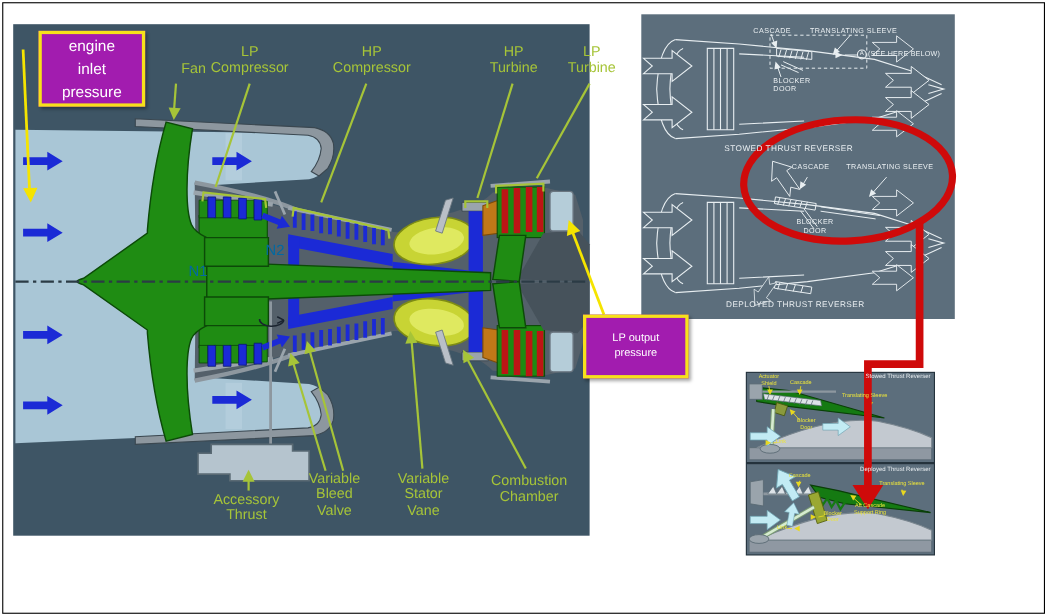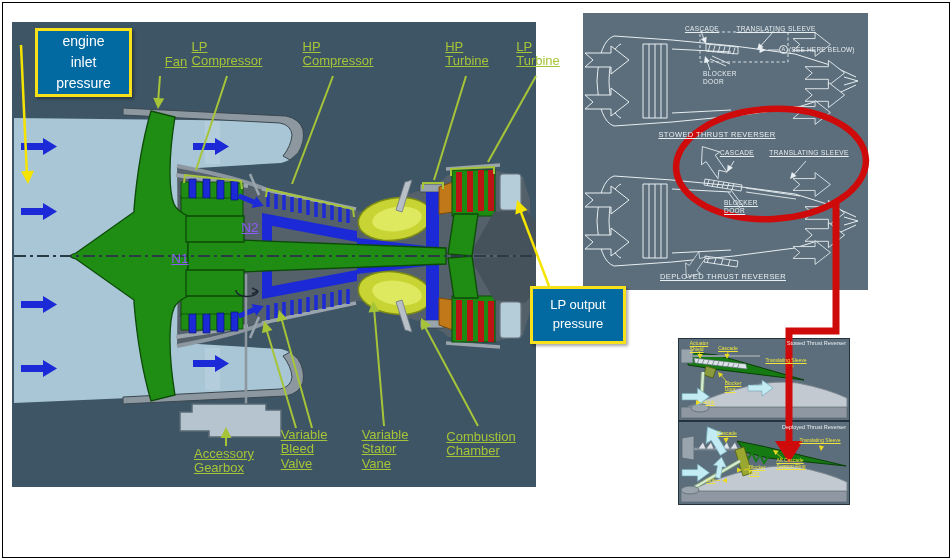--- a/index.html
+++ b/index.html
@@ -1,32 +1,32 @@
 <!DOCTYPE html>
 <html><head>
 <meta charset="utf-8">
 <style>
   html,body{margin:0;padding:0;background:#fff;}
   .canvas{position:relative;width:952px;height:560px;background:#ffffff;
           font-family:"Liberation Sans",sans-serif;overflow:hidden;}
   .frame{position:absolute;inset:2px;border:1.6px solid #000;pointer-events:none;}
   .art{position:absolute;left:0;top:0;}
   .pre{white-space:pre-line;}
-  .c{position:absolute;transform:translateX(-50%);text-decoration:underline;}
+  .c{position:absolute;transform:translateX(-50%);text-align:center;}
   .l{position:absolute;text-align:left;}
   .r{position:absolute;text-align:right;}
   
   .lbl{color:#a6c438;font-size:13px;line-height:1.1;font-weight:400;}
-  .nlab{color:#8b5cf6;font-size:13.5px;font-weight:500;}
+  .nlab{color:#0369a1;font-size:13.5px;font-weight:500;}
   
-  .pbox{position:absolute;background:#0369a1;border:3px solid #f7e11b;
+  .pbox{position:absolute;background:#a21caf;border:3px solid #f7e11b;
         color:#fff;display:flex;align-items:center;justify-content:center;
         text-align:center;box-shadow:2px 2px 3px rgba(0,0,0,.35);box-sizing:border-box;}
   .pbox.big{font-size:14px;line-height:1.5;}
-  .pbox.small{font-size:13px;line-height:1.45;}
+  .pbox.small{font-size:10px;line-height:1.45;}
   
   .wlab{color:#e9eef1;font-size:6.5px;letter-spacing:.4px;line-height:1.25;}
   .wcap{color:#e9eef1;font-size:7.5px;letter-spacing:.4px;}
   .circA{display:inline-block;width:7px;height:7px;border:.8px solid #e9eef1;border-radius:50%;
          font-size:5.5px;line-height:7px;text-align:center;vertical-align:middle;margin-right:1px;}
   .see{display:flex;align-items:center;color:#e9eef1;font-size:6.5px;letter-spacing:.2px;}
   
   .ylab{color:#ece43c;font-size:5px;line-height:1.2;}
   .wtitle{color:#e9eef1;font-size:5.5px;}
 </style>
@@ -289,24 +289,24 @@
 
 <div class="lbl c" style="left:176px;top:55px">Fan</div>
 <div class="lbl c pre" style="left:227px;top:40px">LP
 Compressor</div>
 <div class="lbl c pre" style="left:338px;top:40px">HP
 Compressor</div>
 <div class="lbl c pre" style="left:467px;top:40px">HP
 Turbine</div>
 <div class="lbl c pre" style="left:538px;top:40px">LP
 Turbine</div>
-<div class="nlab c" style="left:180px;top:251px">N1</div>
+<div class="nlab c" style="left:180px;top:239px">N1</div>
 <div class="nlab c" style="left:250px;top:220px">N2</div>
 <div class="lbl c pre" style="left:224px;top:447px">Accessory
-Gearbox</div>
+Thrust</div>
 <div class="lbl c pre" style="left:304px;top:428px">Variable
 Bleed
 Valve</div>
 <div class="lbl c pre" style="left:385px;top:428px">Variable
 Stator
 Vane</div>
 <div class="lbl c pre" style="left:481px;top:430px">Combustion
 Chamber</div>
 
 <div class="pbox big pre" style="left:35px;top:28px;width:97px;height:69px">engine

